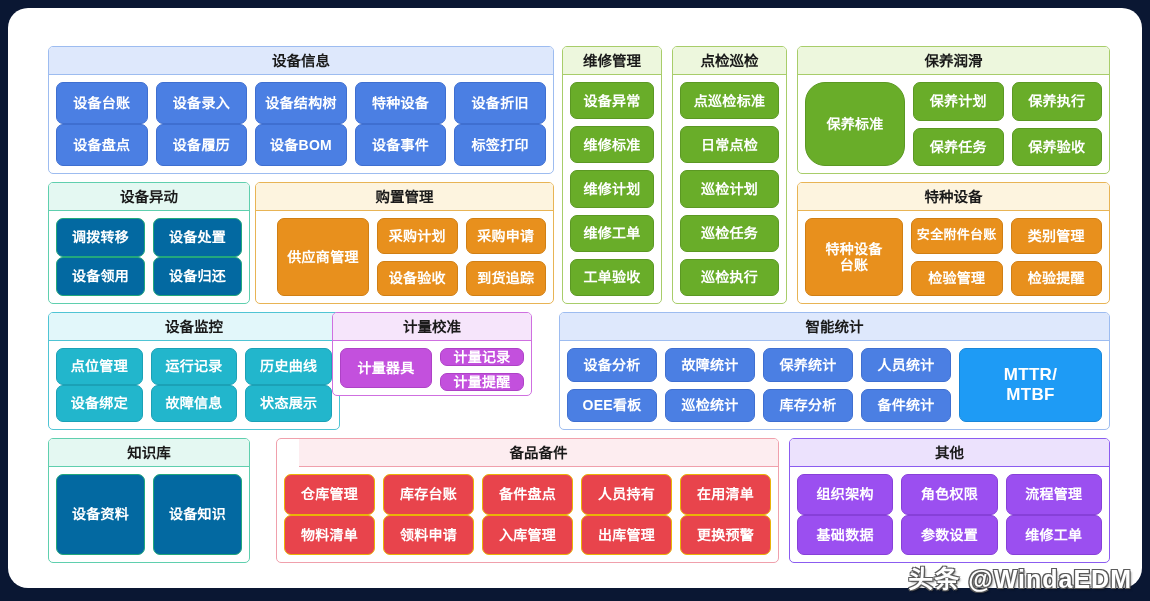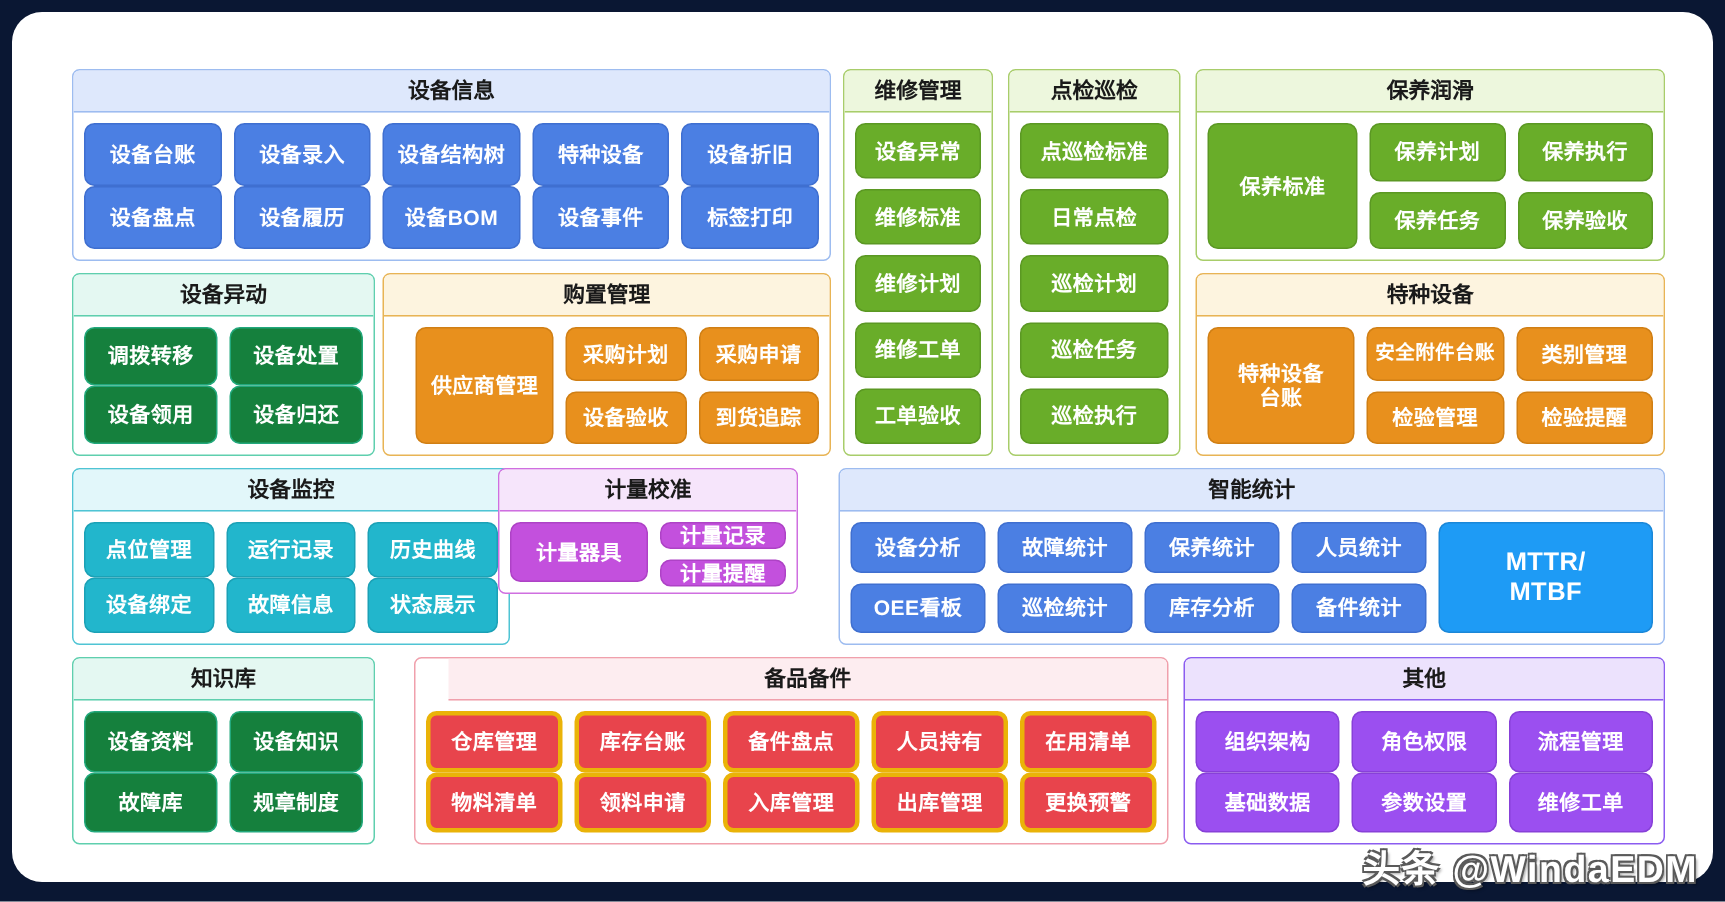--- a/index.html
+++ b/index.html
@@ -106,41 +106,41 @@
   .t-blue  .btn { background:#4b7fe3; border:1px solid #3f6fd0; }
 
   
   .t-green .card-head { background:#edf7dd; border-bottom:1.5px solid #a8cd6a; }
   .t-green { border-color:#a8cd6a; }
   .t-green .btn { background:#69ad29; border:1px solid #5b9823; }
 
   
   .t-teal  .card-head { background:#e4f8f2; border-bottom:1.5px solid #5fcfae; }
   .t-teal  { border-color:#5fcfae; }
-  .t-teal  .btn { background:#15803d; border:1px solid #22a87c; }
+  .t-teal  .btn { background:#0369a1; border:1px solid #22a87c; }
 
   
   .t-orange .card-head { background:#fdf4df; border-bottom:1.5px solid #e8b455; }
   .t-orange { border-color:#e8b455; }
   .t-orange .btn { background:#e8901d; border:1px solid #d07f14; }
 
   
   .t-cyan  .card-head { background:#e2f7fa; border-bottom:1.5px solid #4fc4d4; }
   .t-cyan  { border-color:#4fc4d4; }
   .t-cyan  .btn { background:#22b6cc; border:1px solid #1ba1b6; }
 
   
   .t-magenta .card-head { background:#f6e5fb; border-bottom:1.5px solid #cf6fe0; }
   .t-magenta { border-color:#cf6fe0; }
   .t-magenta .btn { background:#c350dd; border:1px solid #ae42c6; }
 
   
   .t-red   .card-head { background:#fdedf0; border-bottom:1.5px solid #f0a0ac; }
   .t-red   { border-color:#f0a0ac; }
-  .t-red   .btn { background:#e8444c; border:3px solid #eab308; }
+  .t-red   .btn { background:#e8444c; border:1px solid #eab308; }
 
   
   .t-purple .card-head { background:#ece2fd; border-bottom:1.5px solid #8b5cf0; }
   .t-purple { border-color:#8b5cf0; }
   .t-purple .btn { background:#9b4ff0; border:1px solid #8740d8; }
 
   
   #watermark {
     position: absolute;
     right: 18px;
@@ -207,21 +207,21 @@
         <div class="btn">巡检任务</div>
         <div class="btn">巡检执行</div>
       </div>
     </div>
   </section>
 
   <section class="card t-green" style="left:789px; top:38px; width:313px; height:128px;">
     <div class="card-head">保养润滑</div>
     <div class="card-body">
       <div class="col-wrap">
-        <div class="btn tall" style="flex:0 0 100px;">保养标准</div>
+        <div class="btn tall" style="flex:0 0 100px;border-radius:20px;">保养标准</div>
         <div class="stack">
           <div class="row">
             <div class="btn">保养计划</div>
             <div class="btn">保养执行</div>
           </div>
           <div class="row">
             <div class="btn">保养任务</div>
             <div class="btn">保养验收</div>
           </div>
         </div>
@@ -334,24 +334,20 @@
       </div>
     </div>
   </section>
 
   <section class="card t-teal" style="left:40px; top:430px; width:202px; height:125px;">
     <div class="card-head">知识库</div>
     <div class="card-body">
       <div class="row">
         <div class="btn">设备资料</div>
         <div class="btn">设备知识</div>
-      </div>
-      <div class="row">
-        <div class="btn">故障库</div>
-        <div class="btn">规章制度</div>
       </div>
     </div>
   </section>
 
   <section class="card t-red" style="left:268px; top:430px; width:503px; height:125px;padding-left:22px;">
     <div class="card-head">备品备件</div>
     <div class="card-body">
       <div class="row">
         <div class="btn">仓库管理</div>
         <div class="btn">库存台账</div>

